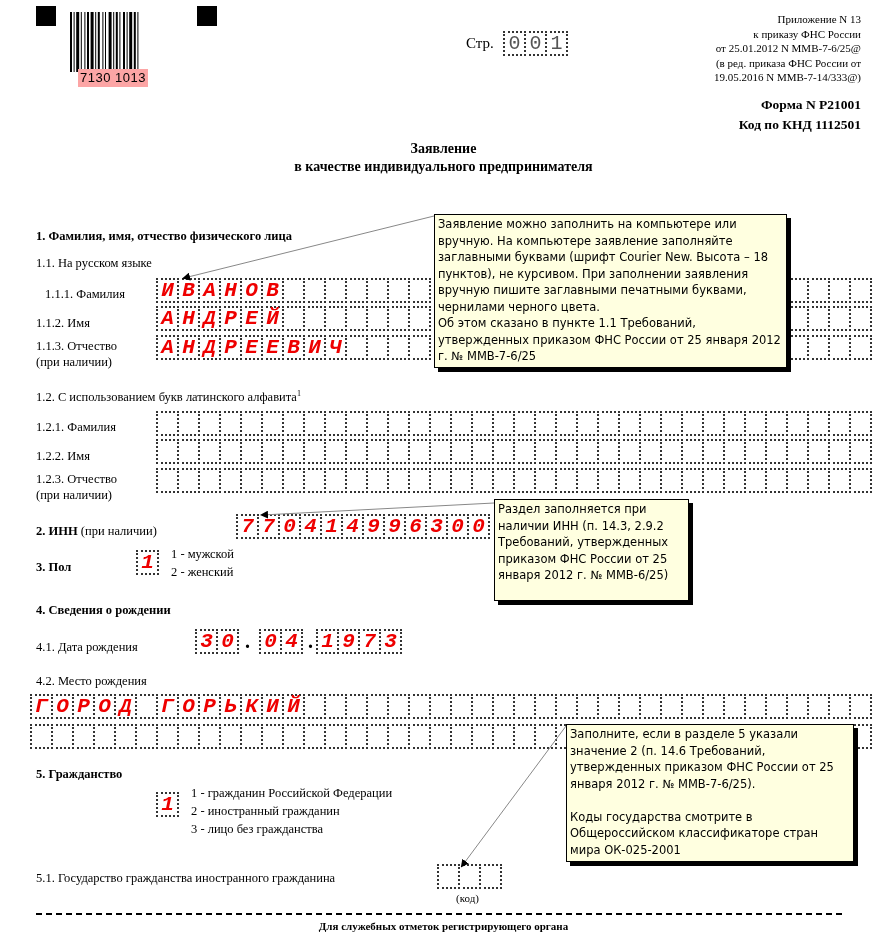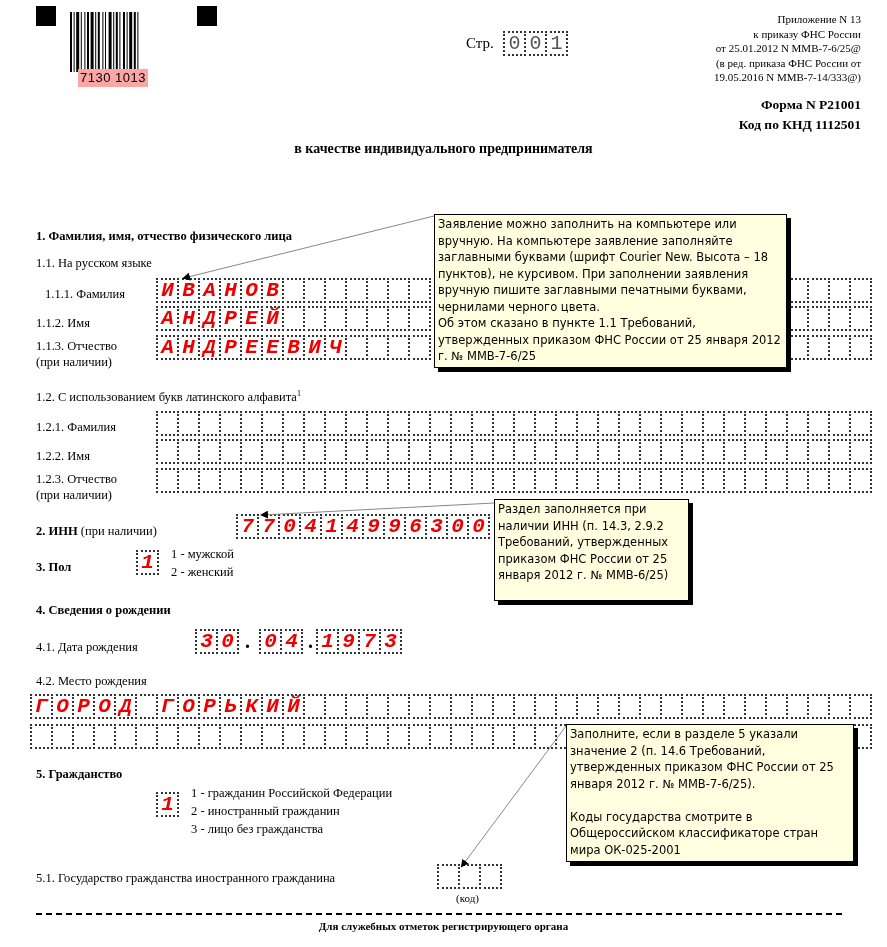--- a/index.html
+++ b/index.html
@@ -66,20 +66,21 @@
     <div>от 25.01.2012 N ММВ-7-6/25@</div>
     <div>(в ред. приказа ФНС России от</div>
     <div>19.05.2016 N ММВ-7-14/333@)</div>
   </div>
 <div class="form-no">
   <div>Форма N Р21001</div>
   <div>Код по КНД 1112501</div>
 </div>
 
 <div class="title">
+  <div>Заявление</div>
   <div>в качестве индивидуального предпринимателя</div>
 </div>
 
 <div class="lbl bold" style="left:36px;top:229px;">1. Фамилия, имя, отчество физического лица</div>
 <div class="lbl" style="left:36px;top:256px;">1.1. На русском языке</div>
 <div class="lbl" style="left:36px;top:287px;margin-left:9px;">1.1.1. Фамилия</div>
 <div class="lbl" style="left:36px;top:316px;">1.1.2. Имя</div>
 <div class="lbl" style="left:36px;top:339px;">1.1.3. Отчество</div>
 <div class="lbl" style="left:36px;top:355px;">(при наличии)</div>
 

